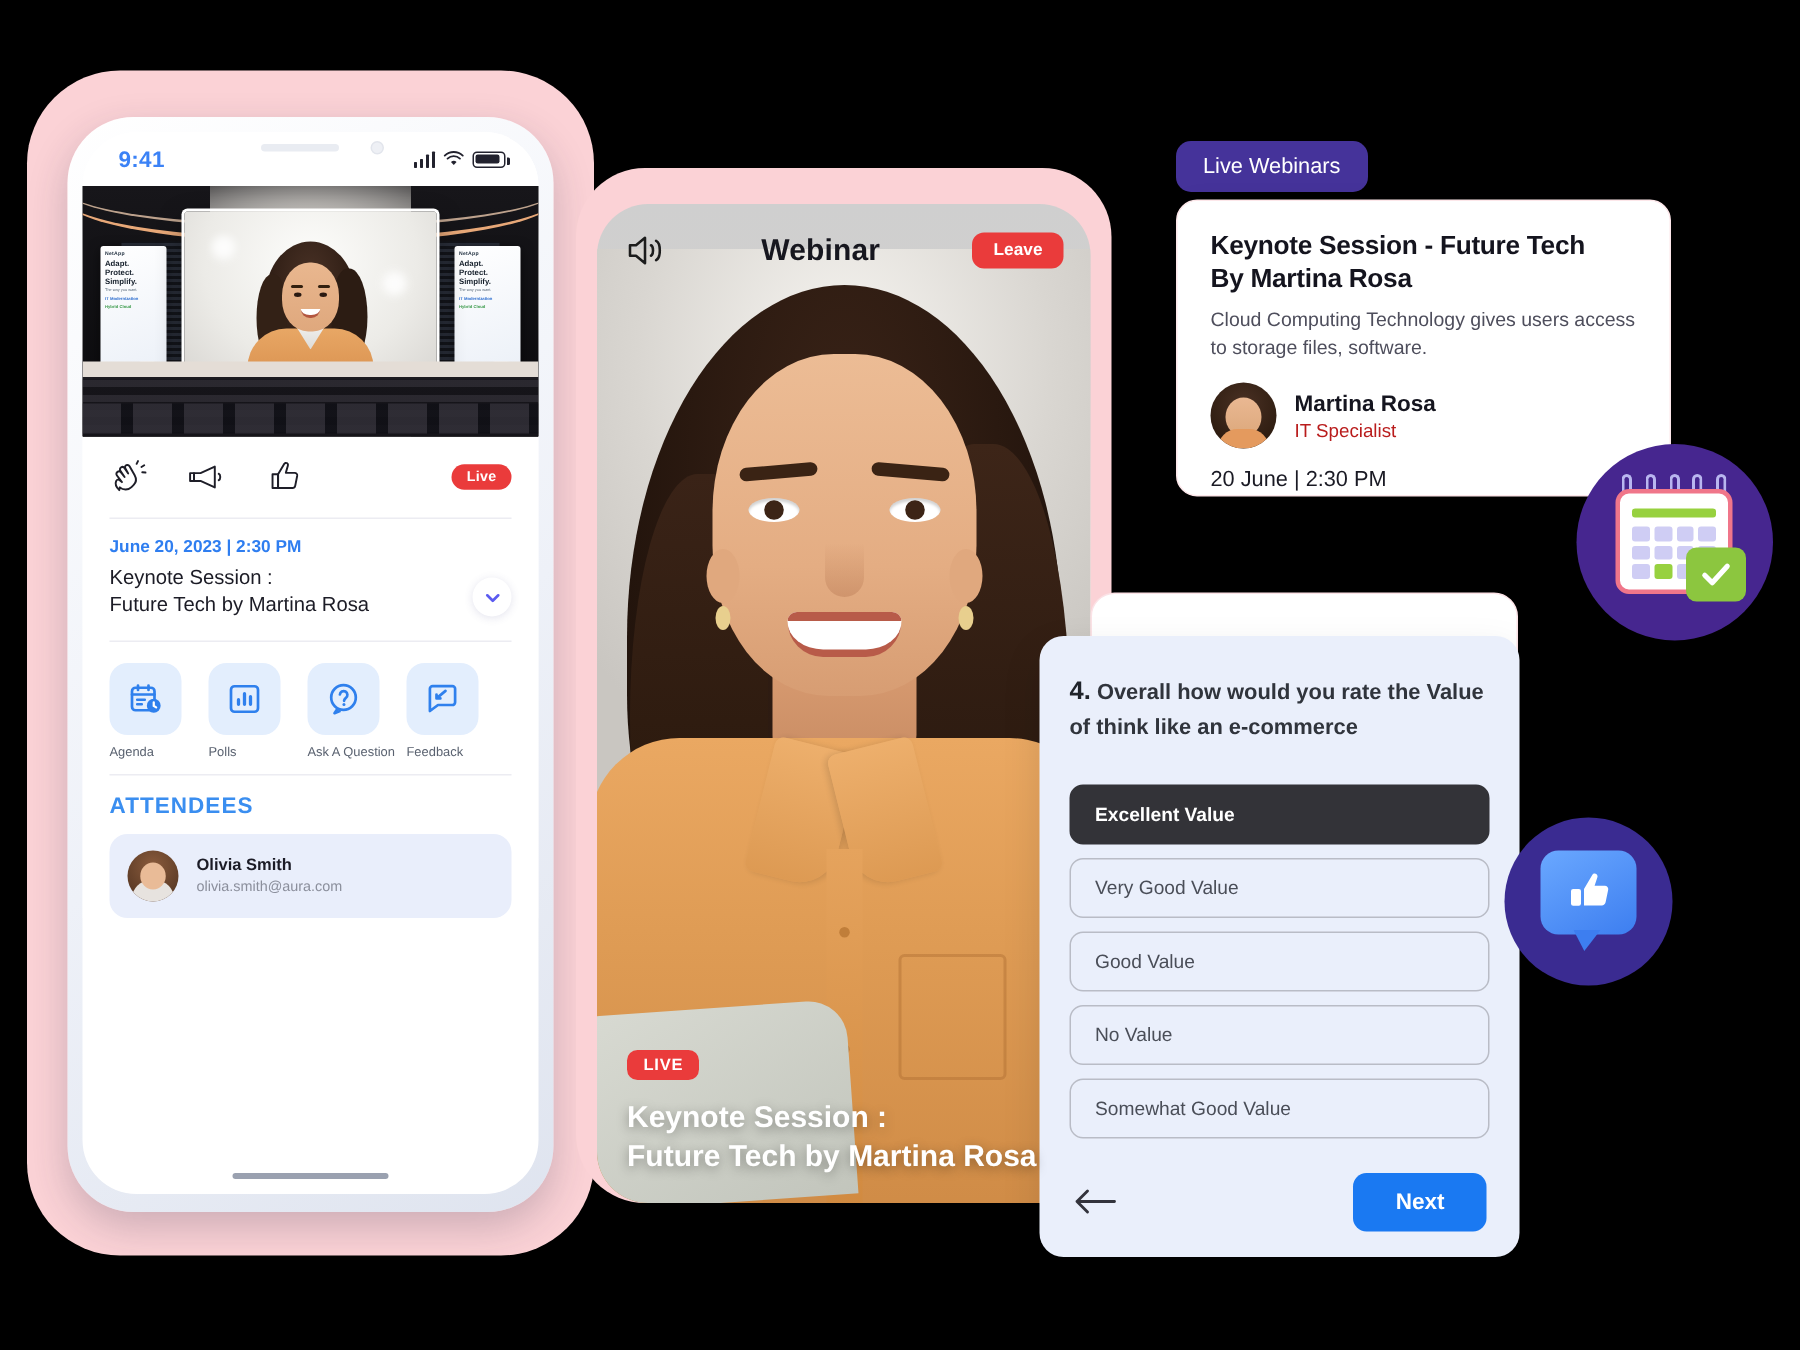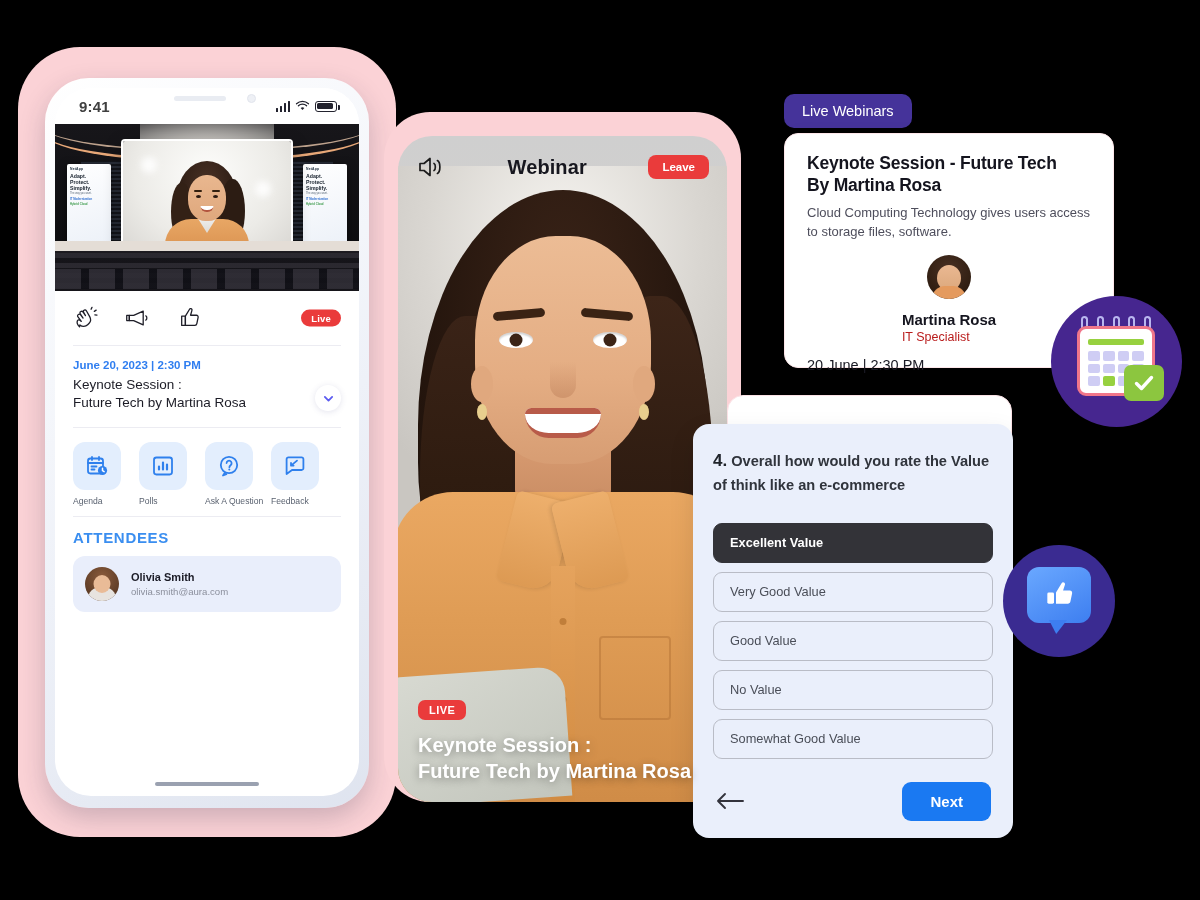--- a/index.html
+++ b/index.html
@@ -40,21 +40,21 @@
     border-radius: 3px; background: #e9ecf2;
   }
   .notch-cam {
     position: absolute; right: 26px; top: 6px; width: 9px; height: 9px;
     border-radius: 50%; background: #eef0f5; border: 1px solid #e2e5ec;
   }
   .statusbar {
     position: relative; height: 36px; display: flex; align-items: center;
     justify-content: space-between; padding: 0 22px 0 24px; background: #fff;
   }
-  .status-time { font-size: 15px; font-weight: 700; color: #404040; letter-spacing: .2px; }
+  .status-time { font-size: 15px; font-weight: 700; color: #3b82f6; letter-spacing: .2px; }
   .status-icons { display: flex; align-items: center; gap: 5px; }
   .bars { display: flex; align-items: flex-end; gap: 1.5px; height: 11px; }
   .bars i { display: block; width: 2.5px; background: #22222e; border-radius: .5px; }
   .bars i:nth-child(1){height:4px}.bars i:nth-child(2){height:6px}
   .bars i:nth-child(3){height:8.5px}.bars i:nth-child(4){height:11px}
   .batt { width: 22px; height: 11px; border: 1.4px solid #22222e; border-radius: 3px; position: relative; }
   .batt::after { content:""; position:absolute; right:-3.5px; top:3px; width:2px; height:5px; background:#22222e; border-radius:0 1px 1px 0; }
   .batt i { position:absolute; left:1.3px; top:1.3px; bottom:1.3px; width: 16px; background:#22222e; border-radius:1.5px; }
 
   
@@ -244,27 +244,27 @@
   }
   .cap-title { color:#fff; font-size: 20px; font-weight: 600; line-height: 1.3;
     text-shadow: 0 2px 8px rgba(0,0,0,.35); white-space: nowrap; }
 
   
   .lw-badge {
     position:absolute; left: 784px; top: 94px; background:#45339a; color:#fff;
     font-size: 14.5px; padding: 9px 18px; border-radius: 10px;
   }
   .kn-card {
-    position:absolute; left: 784px; top: 133px; width: 330px; height: 235px;
+    position:absolute; left: 784px; top: 133px; width: 330px; height: 198px;
     background:#fff; border-radius: 14px; border: 1px solid #fde7ea;
     padding: 18px 22px; box-shadow: 0 8px 22px rgba(0,0,0,.10);
   }
   .kn-title { font-size: 17.5px; font-weight: 800; color:#14141e; line-height: 1.26; margin-bottom: 8px; letter-spacing:-.2px;}
   .kn-desc { font-size: 13px; color:#4e4e5c; line-height: 1.42; margin-bottom: 14px; }
-  .kn-speaker { display:flex; align-items:center; gap: 12px; margin-bottom: 13px; flex-direction: column; }
+  .kn-speaker { display:flex; align-items:center; gap: 12px; margin-bottom: 13px; }
   .kn-av { width: 44px; height: 44px; border-radius:50%; overflow:hidden; position:relative;
     background: radial-gradient(circle at 50% 34%, #4a3124, #241509);}
   .kn-av i { position:absolute; left:50%; transform:translateX(-50%); top: 10px; width: 24px; height: 26px;
     background: linear-gradient(180deg,#eab892,#dca87c); border-radius: 50%; z-index:2;}
   .kn-av b { position:absolute; left:50%; transform:translateX(-50%); bottom:0; width: 34px; height: 13px;
     background:#e49a5e; border-radius: 14px 14px 0 0; z-index:2;}
   .kn-name { font-size: 15px; font-weight: 800; color:#15151f; margin-bottom: 2px; }
   .kn-role { font-size: 12.5px; color:#b91c1c; }
   .kn-when { font-size: 14.5px; color:#1a1a24; }
 

